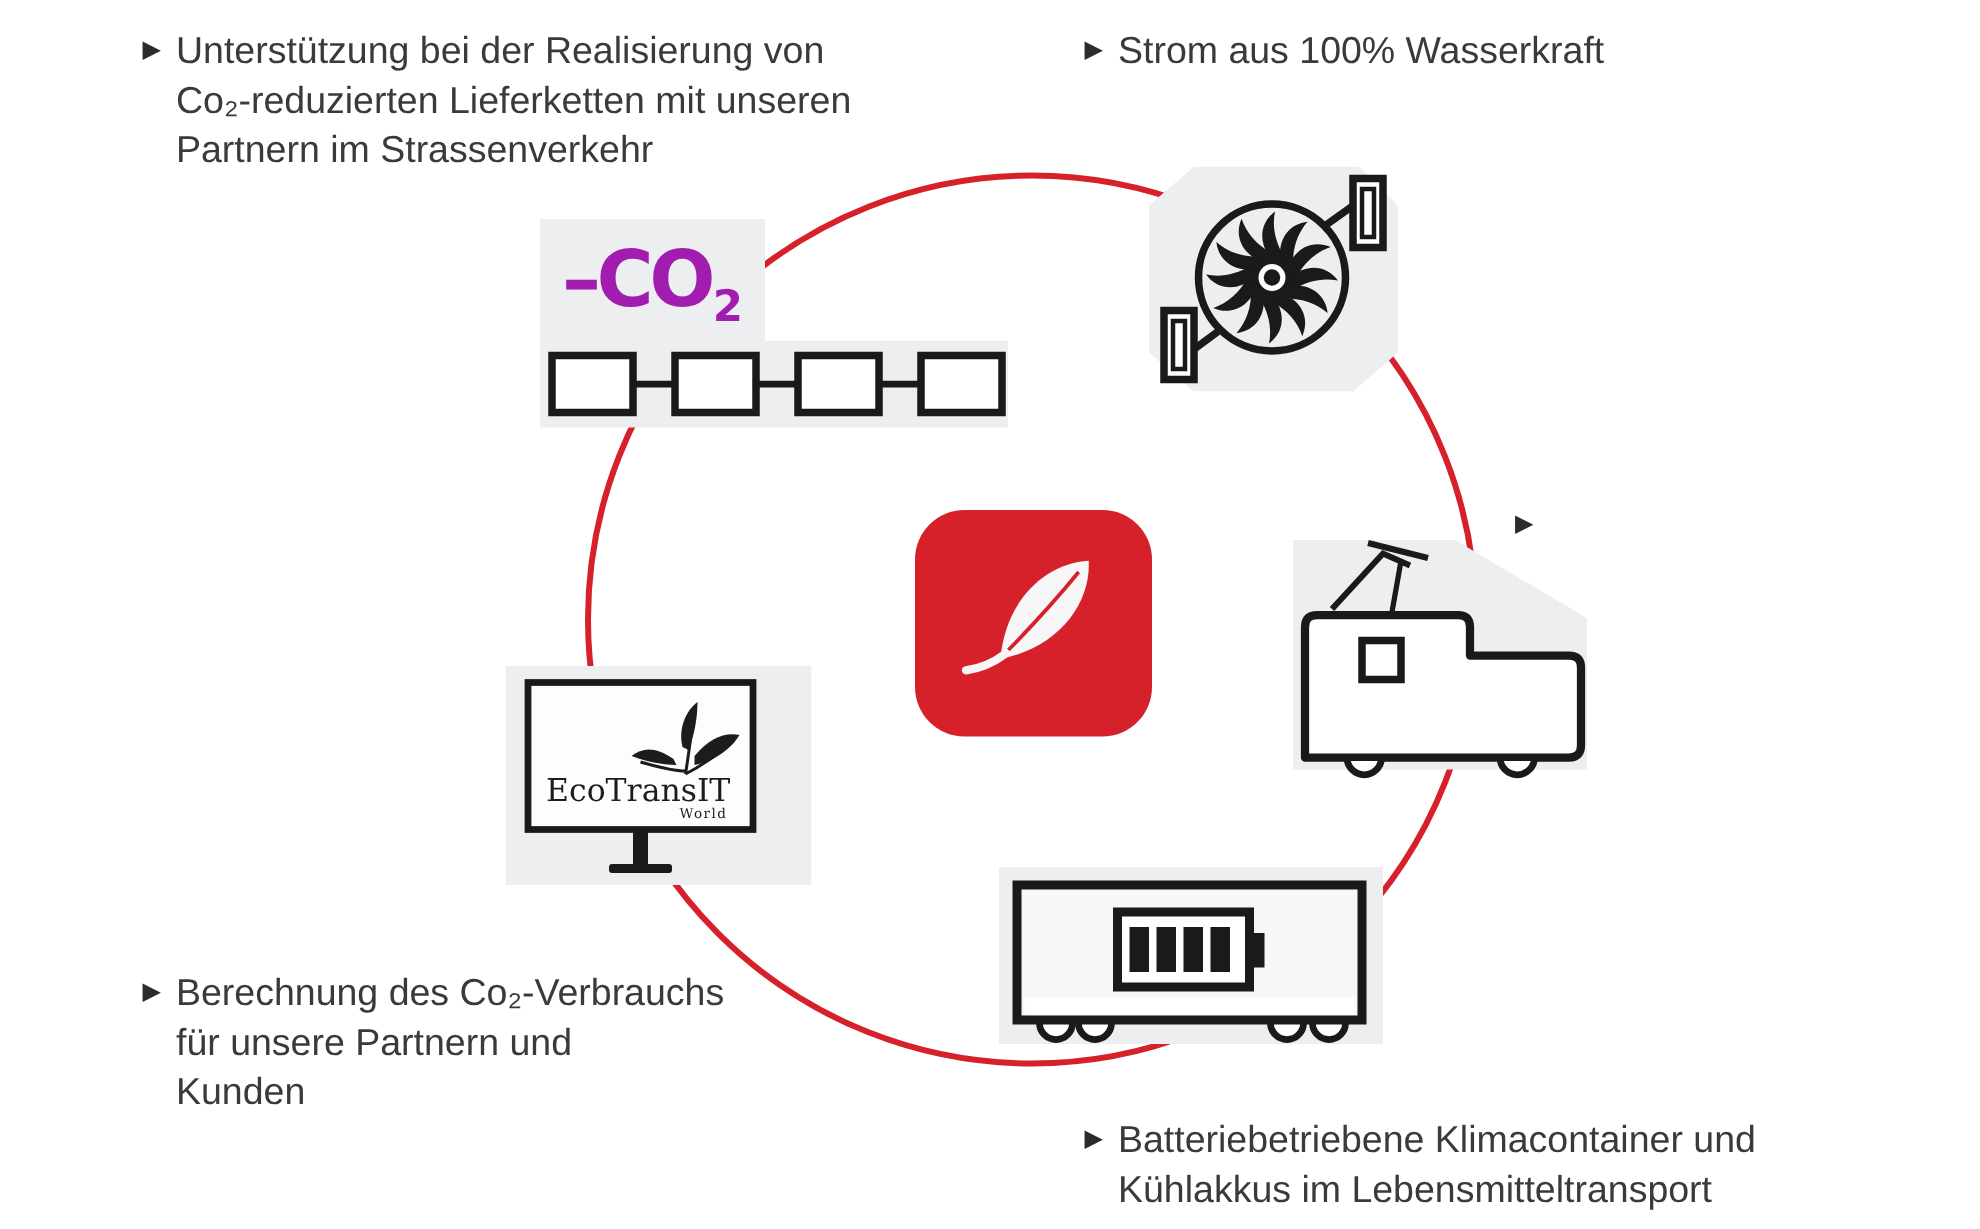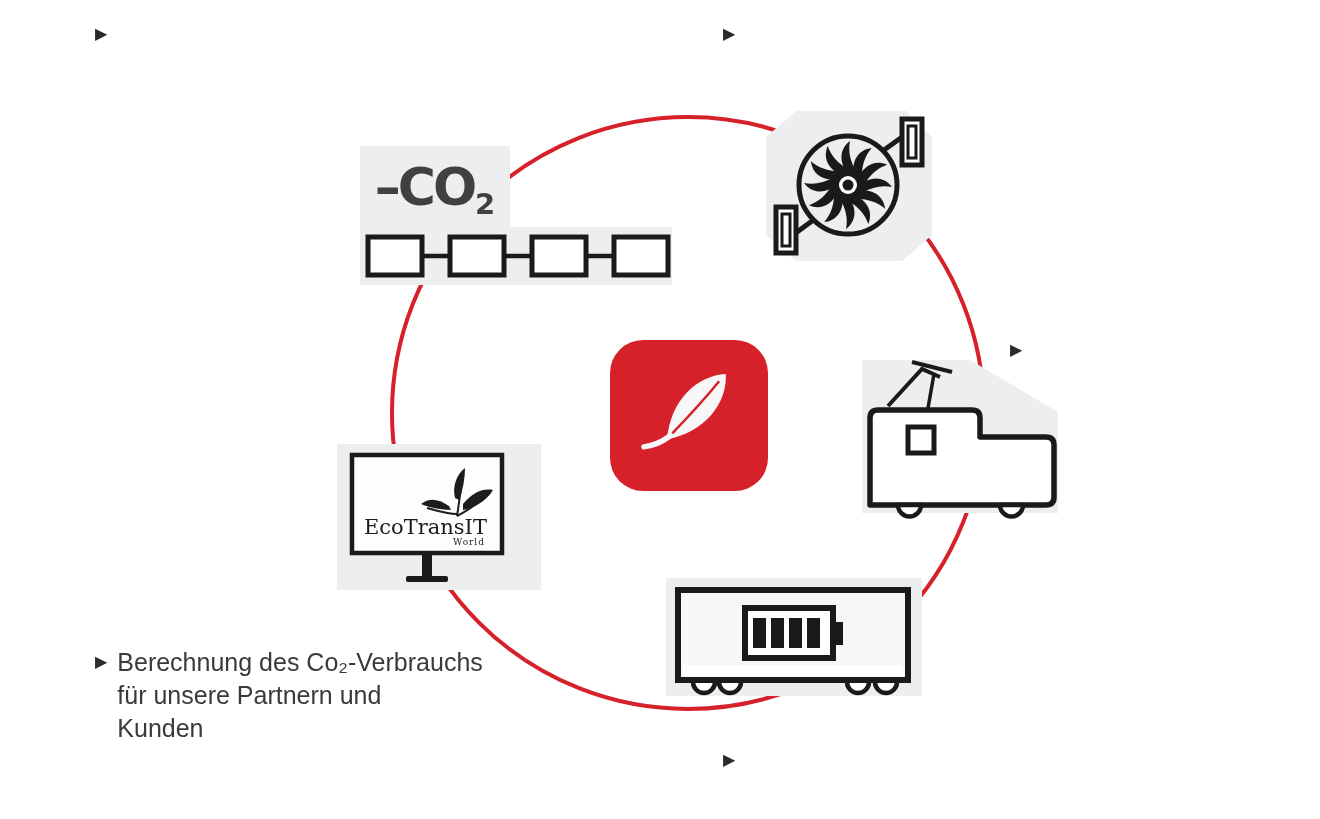--- a/index.html
+++ b/index.html
@@ -45,21 +45,21 @@
   #c-r {left:1010px;top:334px;width:300px;}
   #c-bl{left:95px;top:646px;width:440px;}
   #c-br{left:723px;top:744px;width:560px;}
 
   
   .icon{position:absolute;z-index:2;}
   #ic-co2-text{
     left:360px;top:146px;width:150px;height:82px;
     background:var(--icon_bg);
     display:flex;align-items:center;justify-content:center;
-    color:#404040;
+    color:#a21caf;
     font-family:"DejaVu Sans","Liberation Sans",sans-serif;
     font-weight:bold;
   }
   #ic-co2-text .main{font-size:52px;letter-spacing:-3px;}
   #ic-co2-text .sub{font-size:29px;margin-top:34px;margin-left:1px;}
   #ic-chain{left:360px;top:227px;}
   #ic-turbine{left:766px;top:111px;}
   #ic-loco{left:858px;top:352px;}
   #ic-container{left:666px;top:578px;}
   #ic-monitor{left:337px;top:444px;}
@@ -76,35 +76,41 @@
 </style>
 </head>
 <body>
 
 <div class="stage">
 
   <div class="ring"></div>
 
   <div class="callout" id="c-tl">
     <span class="bullet">▶</span>
+    <span class="ctext">Unterstützung bei der Realisierung von
+Co₂-reduzierten Lieferketten mit unseren
+Partnern im Strassenverkehr</span>
   </div>
   <div class="callout" id="c-tr">
     <span class="bullet">▶</span>
+    <span class="ctext">Strom aus 100% Wasserkraft</span>
   </div>
   <div class="callout" id="c-r">
     <span class="bullet">▶</span>
   </div>
   <div class="callout" id="c-bl">
     <span class="bullet">▶</span>
     <span class="ctext">Berechnung des Co₂-Verbrauchs
 für unsere Partnern und
 Kunden</span>
   </div>
   <div class="callout" id="c-br">
     <span class="bullet">▶</span>
+    <span class="ctext">Batteriebetriebene Klimacontainer und
+Kühlakkus im Lebensmitteltransport</span>
   </div>
 
   <div class="icon" id="ic-co2-text">
     <span class="main">–CO</span>
     <span class="sub">2</span>
   </div>
 
   <svg class="icon" id="ic-chain" width="312" height="60" viewBox="0 0 312 60">
     <rect class="f-bg" x="0" y="0" width="312" height="58"></rect>
     <line class="s-ink" x1="62" y1="29" x2="90" y2="29" stroke-width="4.5"></line>

